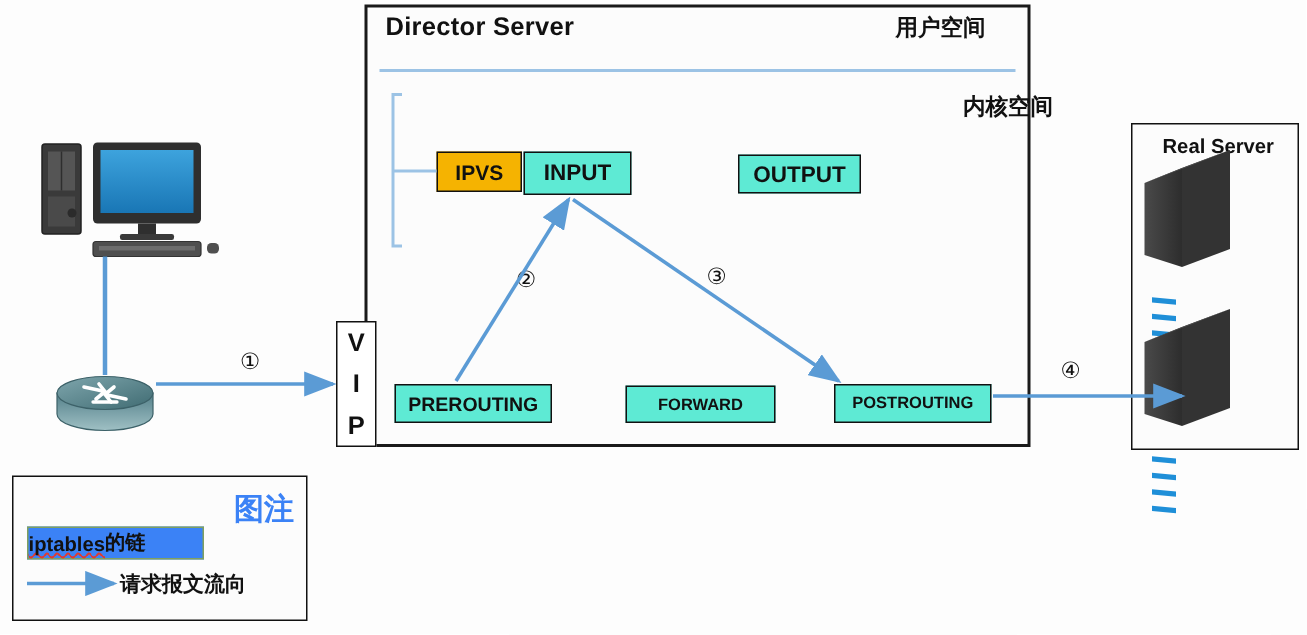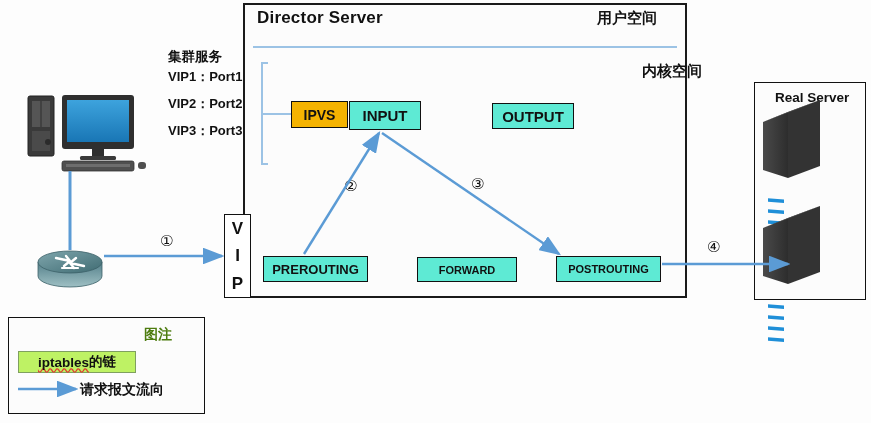--- a/index.html
+++ b/index.html
@@ -105,29 +105,29 @@
 
   
   #legend-frame {
     left: 8px; top: 317px;
     width: 197px; height: 97px;
     border: 1.6px solid #111;
     background: #fcfcfc;
     box-sizing: border-box;
   }
   #legend-title {
-    left: 144px; top: 326px;
-    font-size: 14px; font-weight: bold; color: #4d7c0f;
+    left: 156px; top: 326px;
+    font-size: 20px; font-weight: bold; color: #3b82f6;
   }
   #legend-chain {
     left: 18px; top: 351px;
     width: 118px; height: 22px;
     border: 1px solid #7fa05f;
-    background: #bef264;
-    display: flex; align-items: center; justify-content: center;
+    background: #3b82f6;
+    display: flex; align-items: center; justify-content: flex-start;
     font-size: 13.5px; font-weight: bold; color: #111;
     box-sizing: border-box;
   }
   .squiggle {
     text-decoration: underline wavy #e03a2f;
     text-decoration-skip-ink: none;
   }
   #legend-flow-label {
     left: 80px; top: 381px;
     font-size: 14px; font-weight: bold; color: #111;
@@ -163,26 +163,20 @@
   <div class="abs chain" id="box-prerouting">PREROUTING</div>
   <div class="abs chain" id="box-forward">FORWARD</div>
   <div class="abs chain" id="box-postrouting">POSTROUTING</div>
 
   <div class="abs" id="vip-box">
     <span>V</span>
     <span>I</span>
     <span>P</span>
   </div>
 
-  <div class="abs" id="cluster-text">
-    <span class="title">集群服务</span>
-    <span class="vip">VIP1：Port1</span>
-    <span class="vip">VIP2：Port2</span>
-    <span class="vip">VIP3：Port3</span>
-  </div>
 
   <div class="abs" id="realserver-frame"></div>
   <div class="abs" id="realserver-title">Real Server</div>
 
   <div class="abs" id="legend-frame"></div>
   <div class="abs" id="legend-title">图注</div>
   <div class="abs" id="legend-chain">
     <span class="squiggle">iptables</span>
       <span>的链</span>
   </div>

